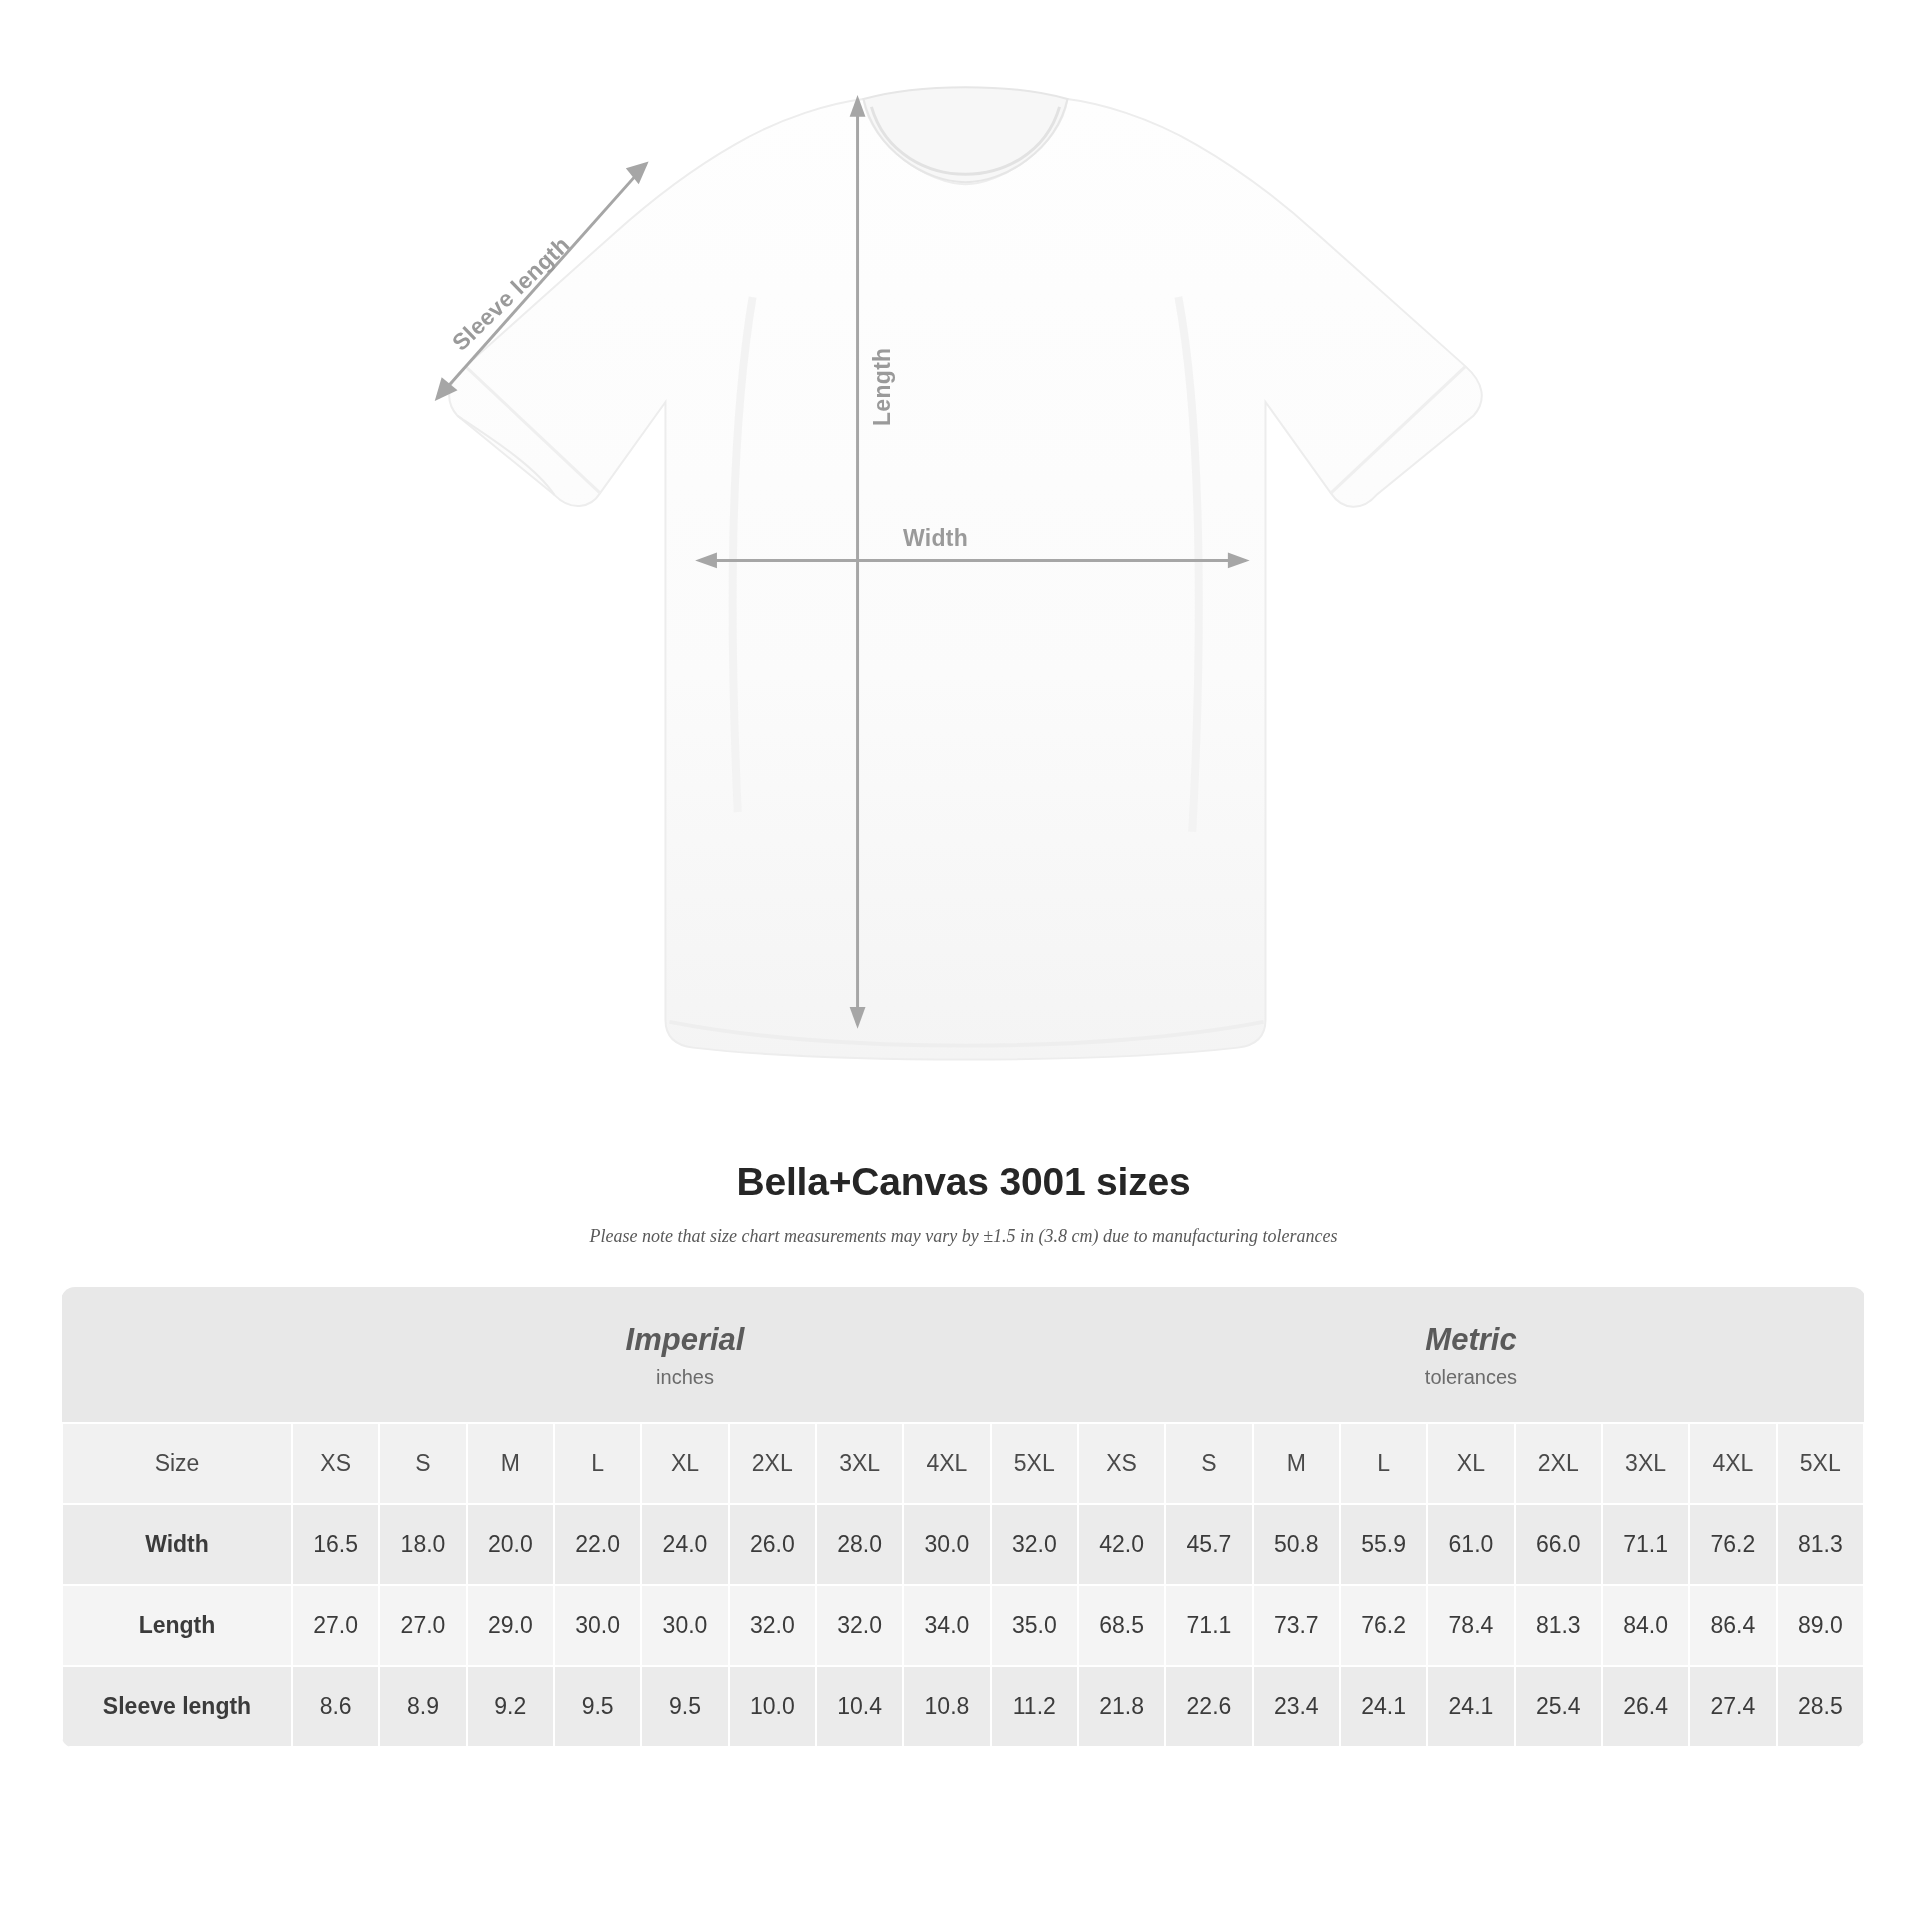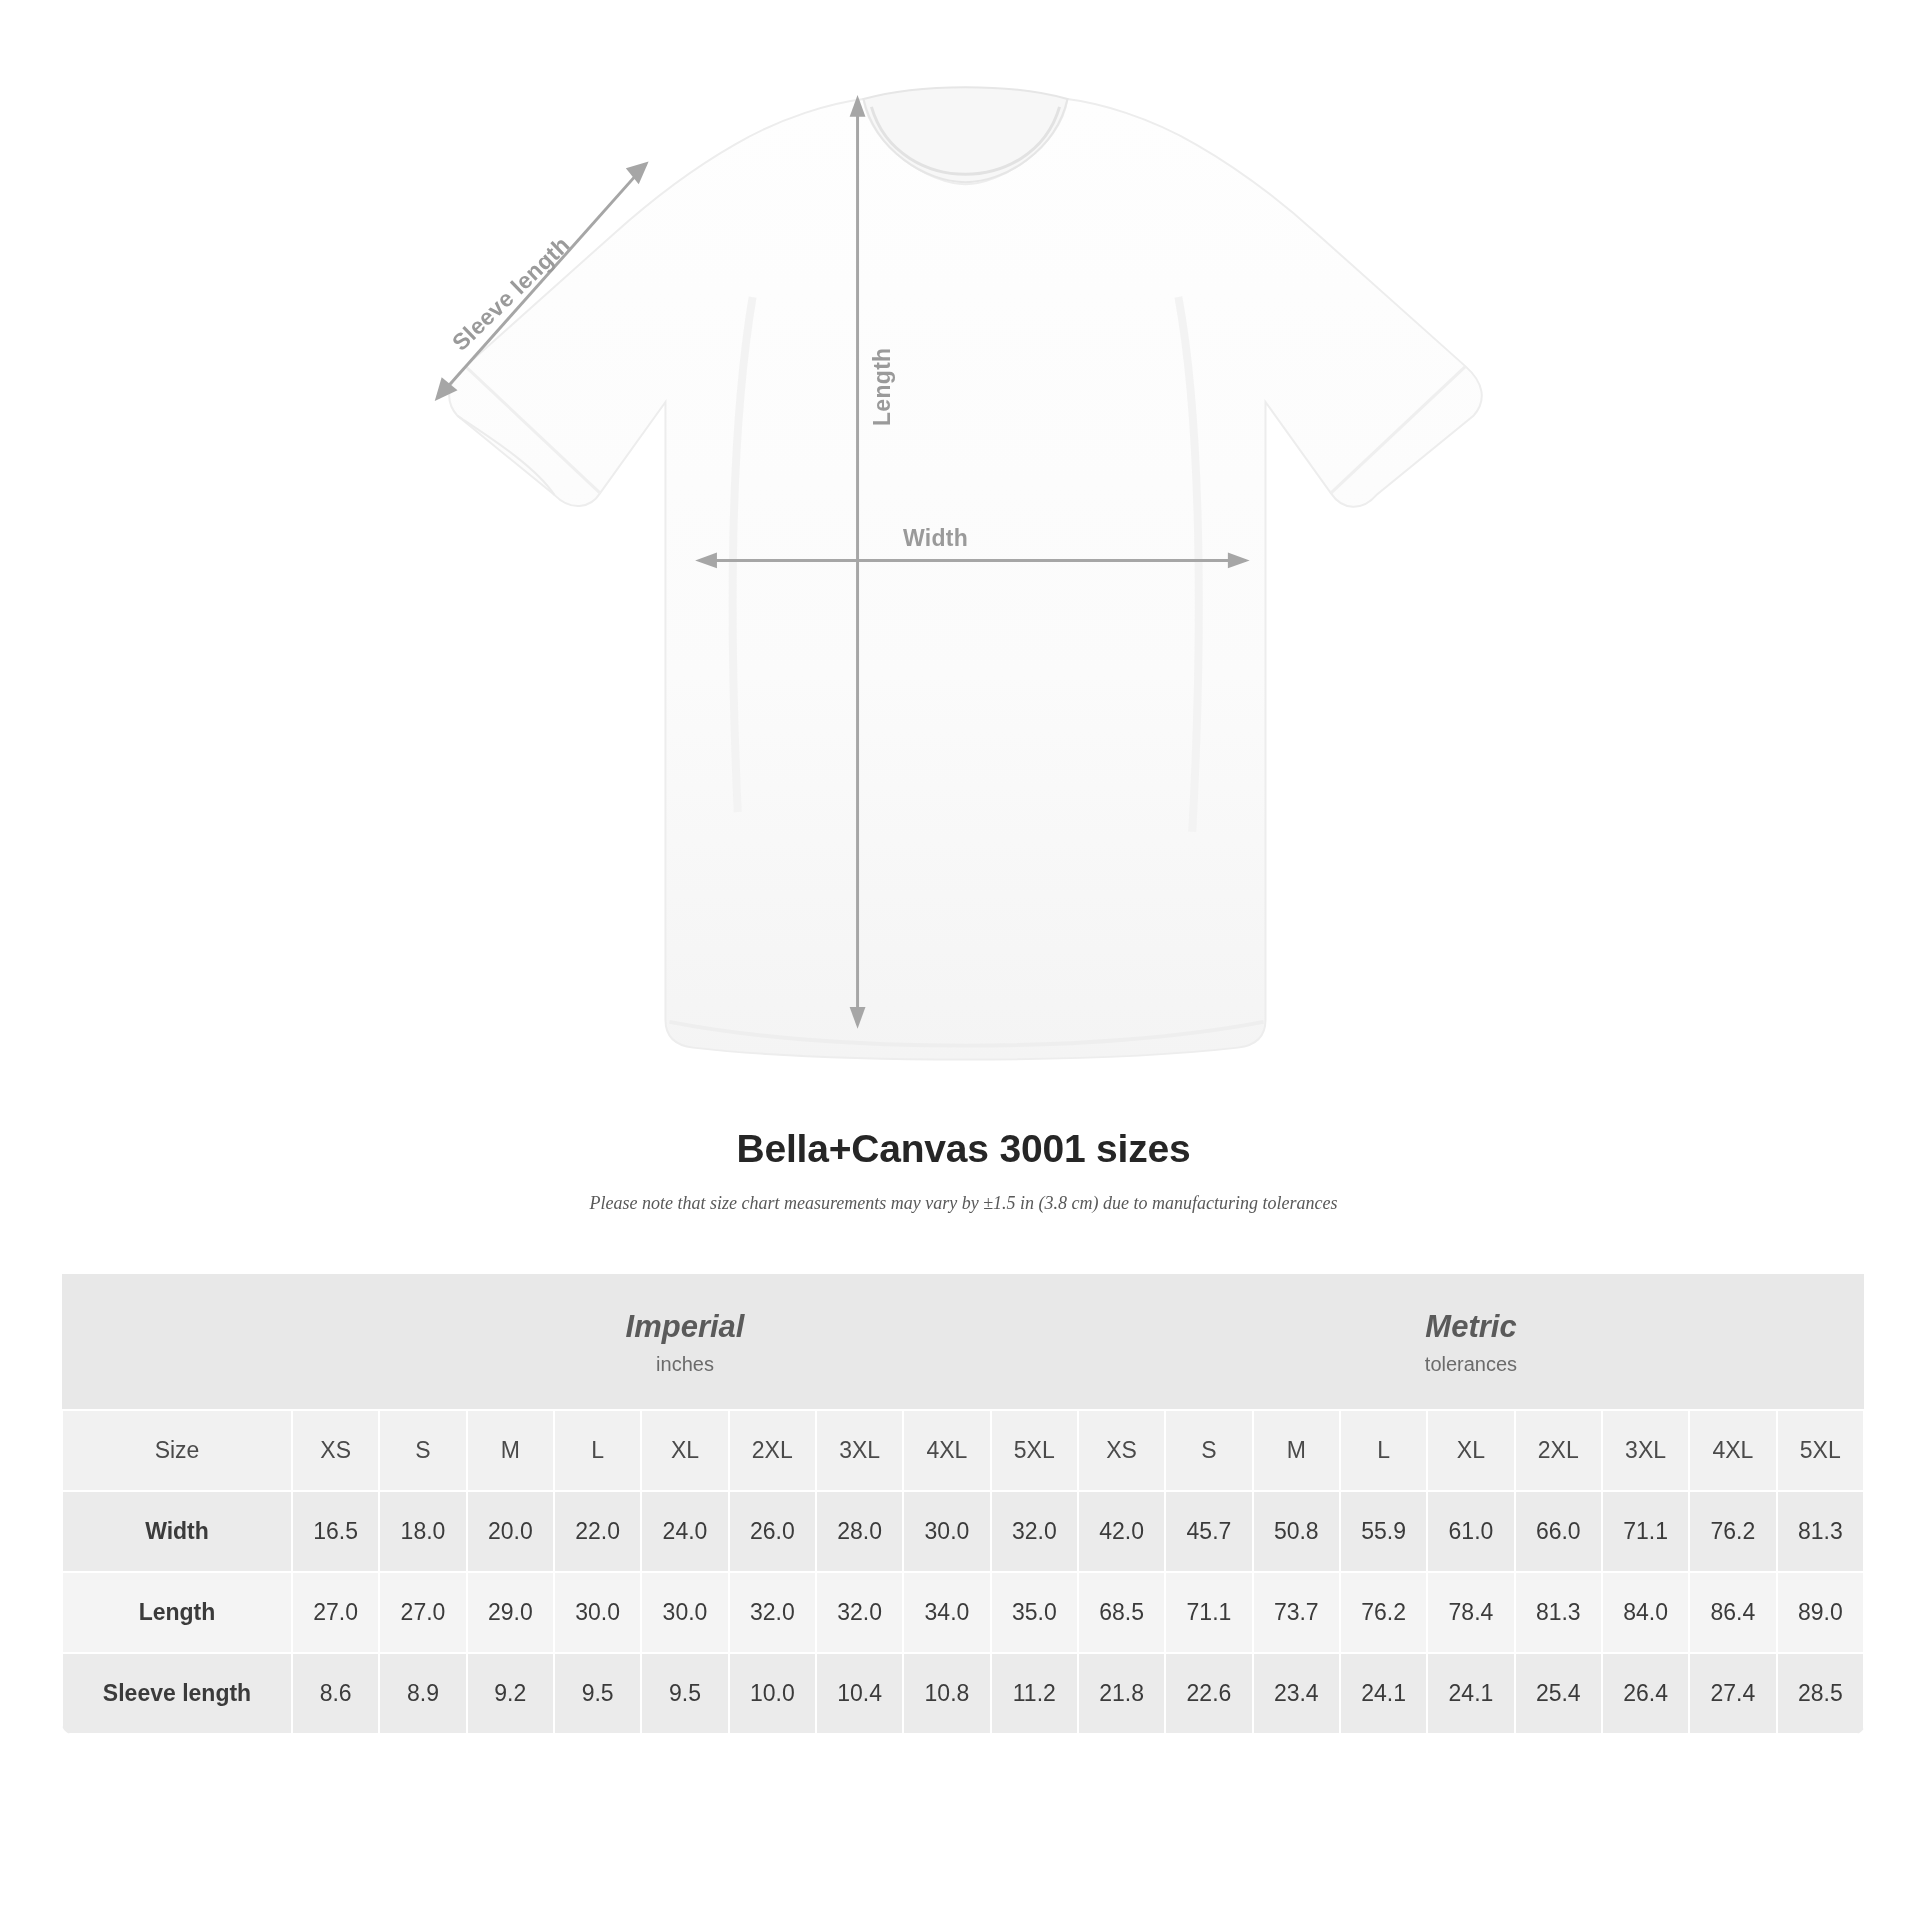--- a/index.html
+++ b/index.html
@@ -49,21 +49,21 @@
   .dim-label.sleeve-label {
     left: 447px;
     top: 337px;
     transform: rotate(-44deg);
     transform-origin: left top;
   }
 
   
   .title-block {
     text-align: center;
-    margin-top: 18px;
+    margin-top: 51px;
   }
   .chart-title {
     font-size: 39px;
     font-weight: bold;
     color: #262626;
     letter-spacing: -0.2px;
   }
   .chart-note {
     margin-top: 22px;
     font-size: 18px;
@@ -75,21 +75,20 @@
   
   .table-wrap {
     margin: 40px 61px 0 61px;
     border-radius: 14px;
     overflow: hidden;
   }
   table.size-table {
     border-collapse: collapse;
     width: 1804px;
     table-layout: fixed;
-    margin-top: 20px;
   }
   table.size-table tr.unit-row td {
     background: #e8e8e8;
     text-align: center;
     padding: 30px 0 28px 0;
     border: none;
   }
   .unit-name {
     font-size: 31px;
     font-style: italic;

